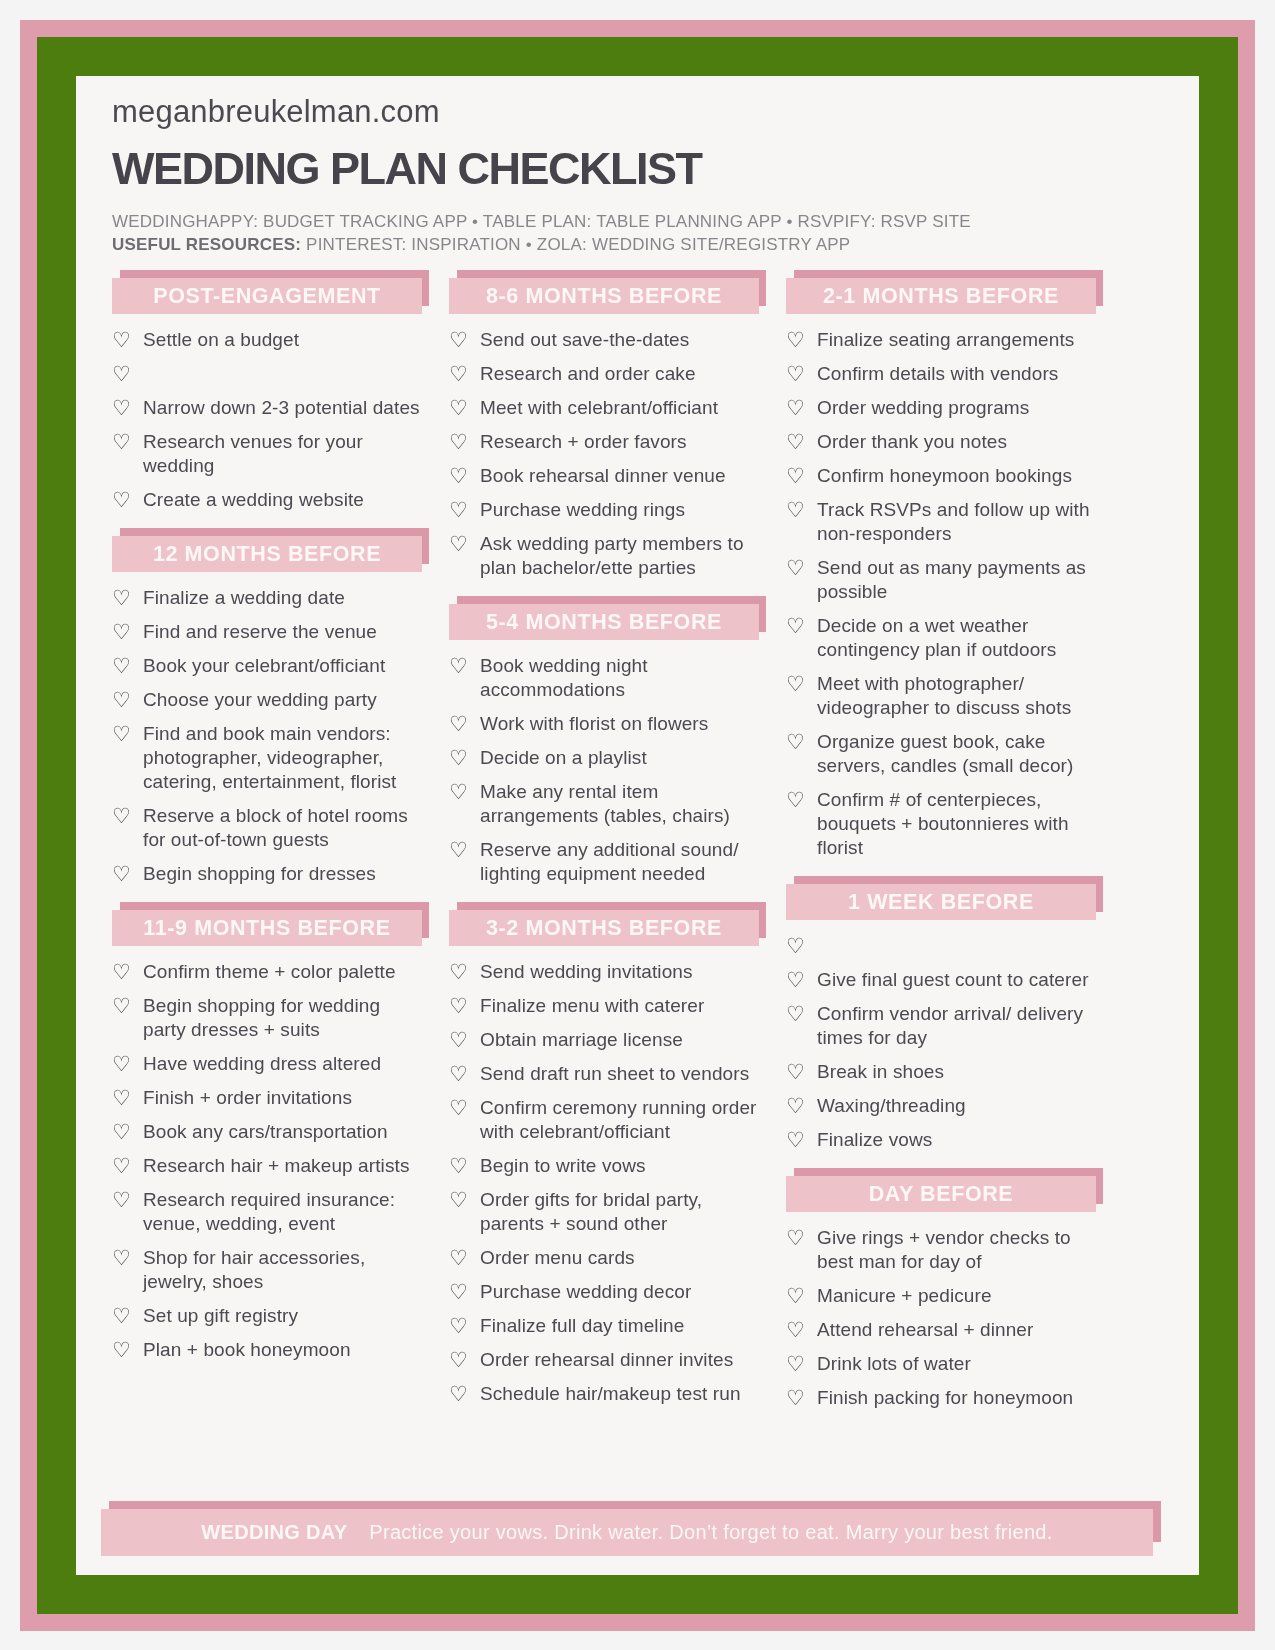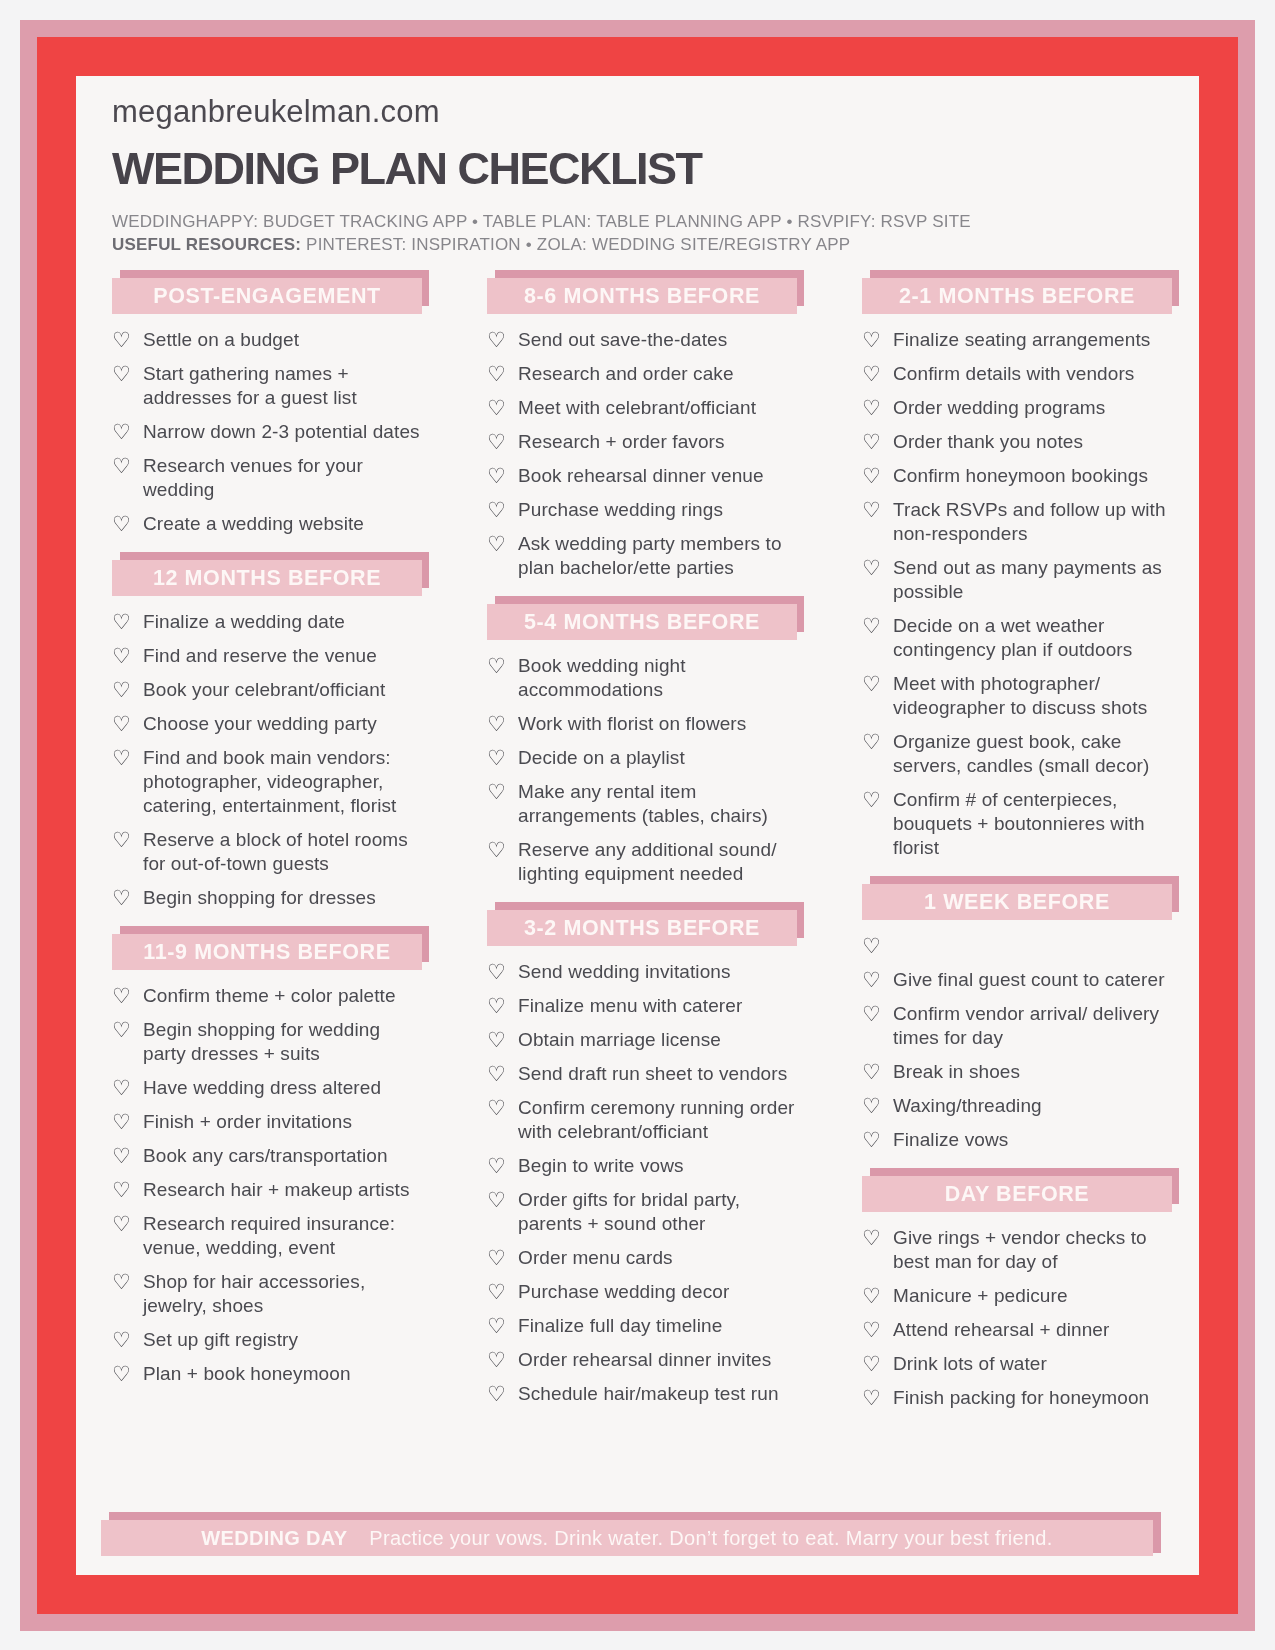--- a/index.html
+++ b/index.html
@@ -11,21 +11,21 @@
     overflow: hidden;
   }
   .frame-dark {
     position: absolute;
     left: 20px; top: 20px; right: 20px; bottom: 19px;
     background: #dd9dac;
   }
   .frame-light {
     position: absolute;
     inset: 17px;
-    background: #ef4444;
+    background: #4d7c0f;
   }
   .content {
     position: absolute;
     inset: 39px;
     background: #f8f6f5;
     padding: 18px 36px;
     overflow: hidden;
   }
   .site-name {
     font-size: 31px;
@@ -47,21 +47,21 @@
     line-height: 23px;
     color: #87868b;
     letter-spacing: 0.2px;
   }
   .resources .res-label {
     font-weight: bold;
     color: #6d6c72;
   }
   .columns {
     display: flex;
-    gap: 65px;
+    gap: 27px;
     margin-top: 22px;
   }
   .col { flex: 0 0 310px; width: 310px; }
   .section + .section { margin-top: 24px; }
   .sec-header {
     position: relative;
     height: 36px;
     margin-bottom: 14px;
   }
   .sec-shadow {
@@ -94,21 +94,21 @@
   .heart {
     flex: 0 0 31px;
     width: 31px;
     font-size: 21px;
     line-height: 24px;
     color: #38383e;
   }
   .footer-banner {
     position: absolute;
     left: 25px; right: 46px; bottom: 19px;
-    height: 36px;
+    height: 47px;
   }
   .footer-shadow {
     position: absolute;
     left: 8px; right: -8px; top: -8px;
     height: 41px;
     background: #da98a9;
   }
   .footer-bar {
     position: absolute;
     inset: 0;
@@ -147,21 +147,20 @@
                 <div class="sec-shadow"></div>
                 <div class="sec-bar">POST-ENGAGEMENT</div>
               </div>
               <div>
                 <div class="item">
                   <span class="heart">♡</span>
                   <span>Settle on a budget</span>
                 </div>
                 <div class="item">
                   <span class="heart">♡</span>
-                  <span>Start gathering names + addresses for a guest list</span>
                 </div>
                 <div class="item">
                   <span class="heart">♡</span>
                   <span>Narrow down 2-3 potential dates</span>
                 </div>
                 <div class="item">
                   <span class="heart">♡</span>
                   <span>Research venues for your wedding</span>
                 </div>
                 <div class="item">

